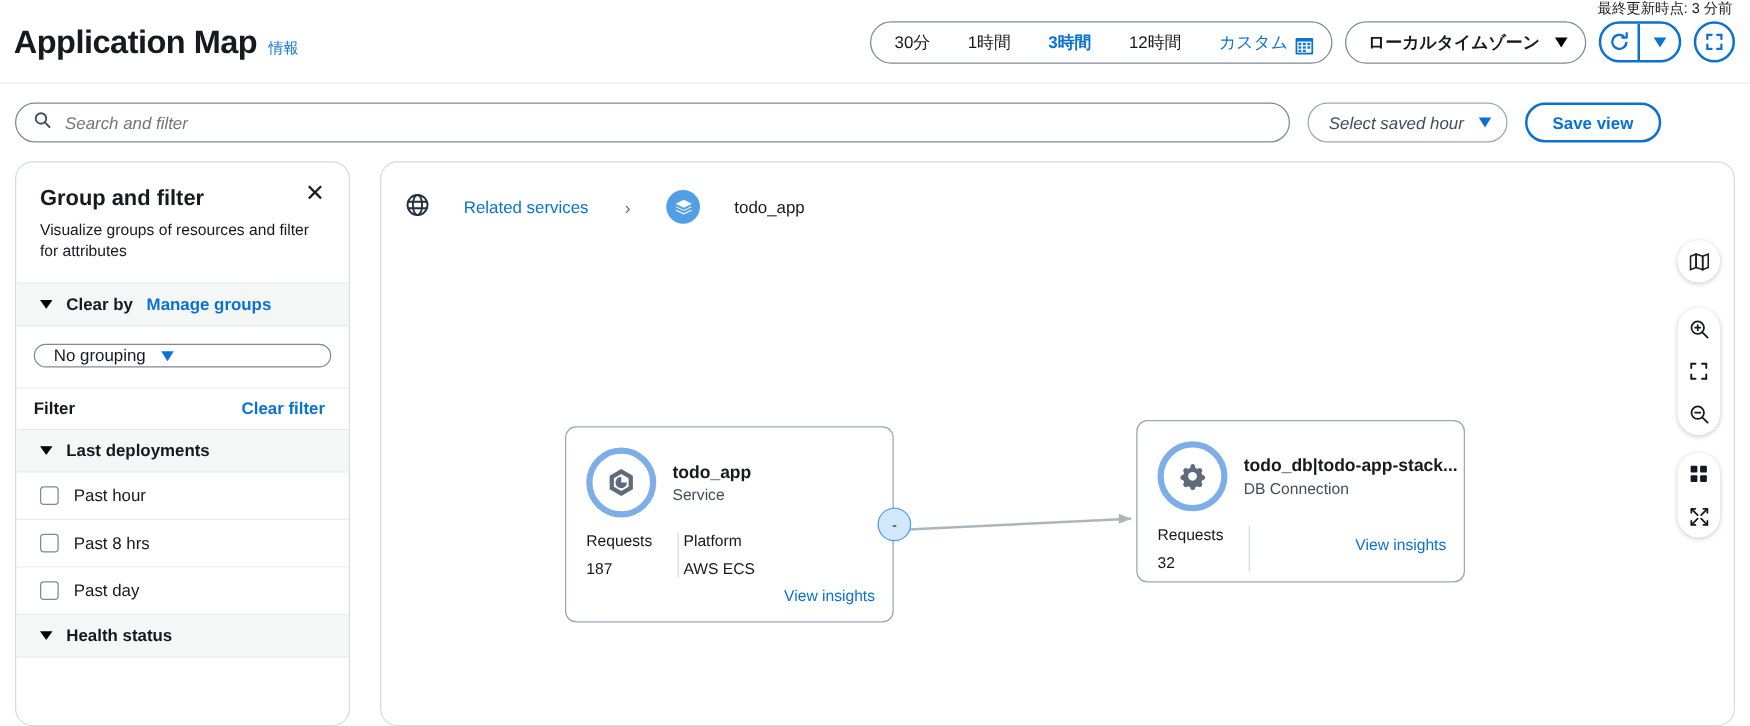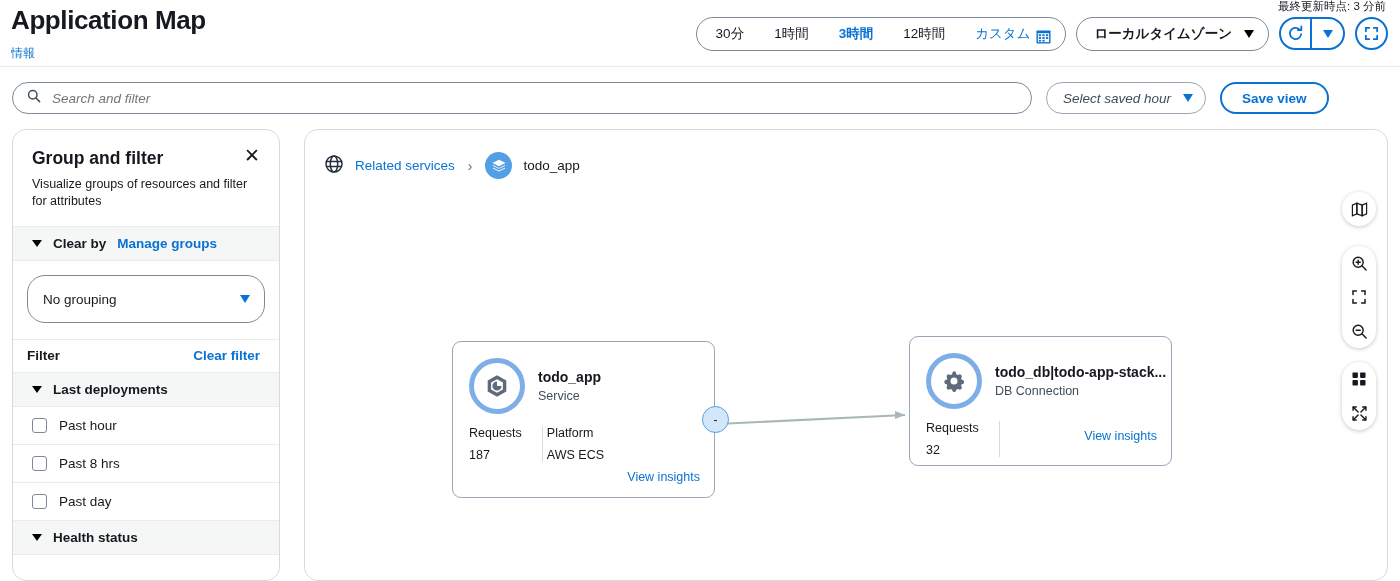--- a/index.html
+++ b/index.html
@@ -18,21 +18,20 @@
     height: 67px;
     border-bottom: 1px solid #e9ebed;
     display: flex;
     align-items: center;
   }
   .title-wrap {
     display: flex;
     align-items: baseline;
     gap: 9px;
     padding-left: 11px;
-    flex-direction: column;
   }
   .page-title {
     font-size: 26px;
     font-weight: bold;
     letter-spacing: -0.4px;
     color: #16191f;
   }
   .info-link {
     font-size: 12px;
     color: #0972d3;
@@ -242,24 +241,24 @@
   }
   .tri {
     width: 0; height: 0;
     border-left: 5px solid transparent;
     border-right: 5px solid transparent;
     border-top: 7px solid #000;
   }
   .sec-link { color: #0972d3; font-weight: bold; cursor: pointer; }
   .select-wrap { padding: 14px 14px 16px 14px; }
   .select {
-    height: 48px;
+    height: 19px;
     border: 1px solid #7d8998;
     border-radius: 18px;
-    display: flex; align-items: center; justify-content: space-between;
+    display: flex; align-items: center; 
     padding: 0 14px 0 15px;
     font-size: 13.5px;
     cursor: pointer;
   }
   .filter-row {
     display: flex; align-items: center; justify-content: space-between;
     padding: 8px 19px 9px 14px;
     border-top: 1px solid #e9ebed;
     border-bottom: 1px solid #e9ebed;
     font-size: 13.5px;
@@ -284,21 +283,21 @@
   .canvas {
     flex: 1;
     border: 1px solid #d5dbdb;
     border-radius: 14px;
     background: #fff;
     position: relative;
     overflow: hidden;
   }
   .breadcrumb {
     display: flex; align-items: center;
-    gap: 11px;
+    gap: 27px;
     padding: 22px 0 0 19px;
     font-size: 13.5px;
   }
   .bc-link { color: #0972d3; cursor: pointer; }
   .bc-sep { color: #5f6b7a; font-size: 14px; margin: 0 2px; }
   .bc-badge {
     width: 27px; height: 27px;
     border-radius: 50%;
     background: #539fe5;
     display: flex; align-items: center; justify-content: center;

